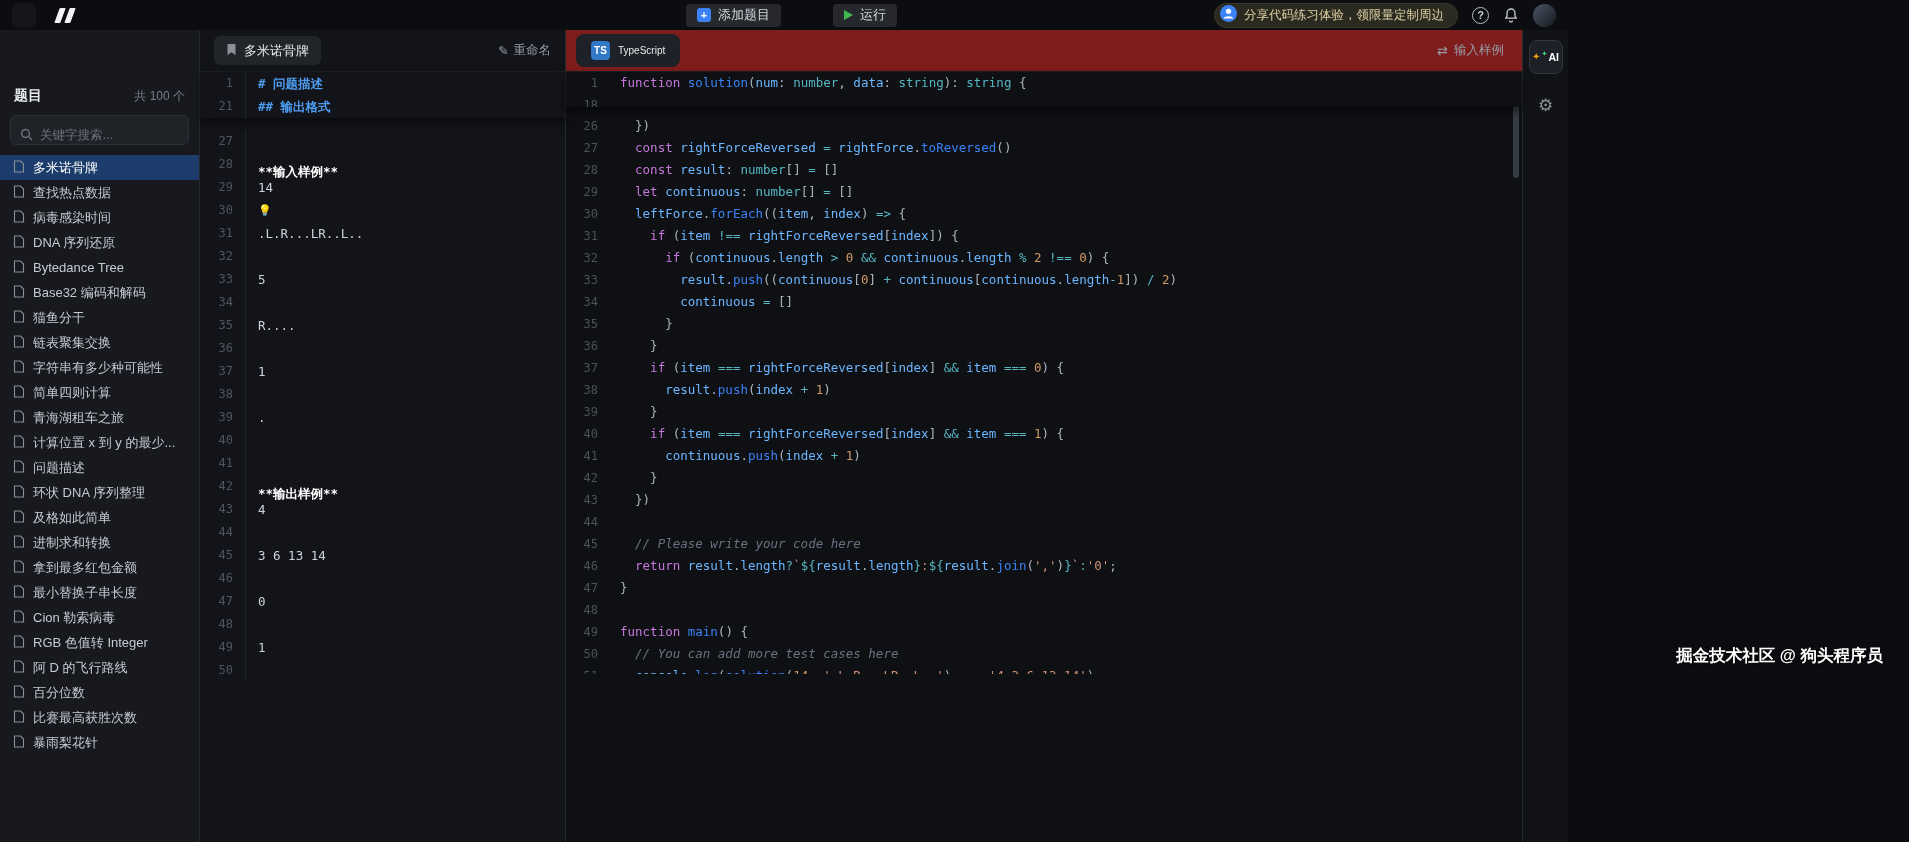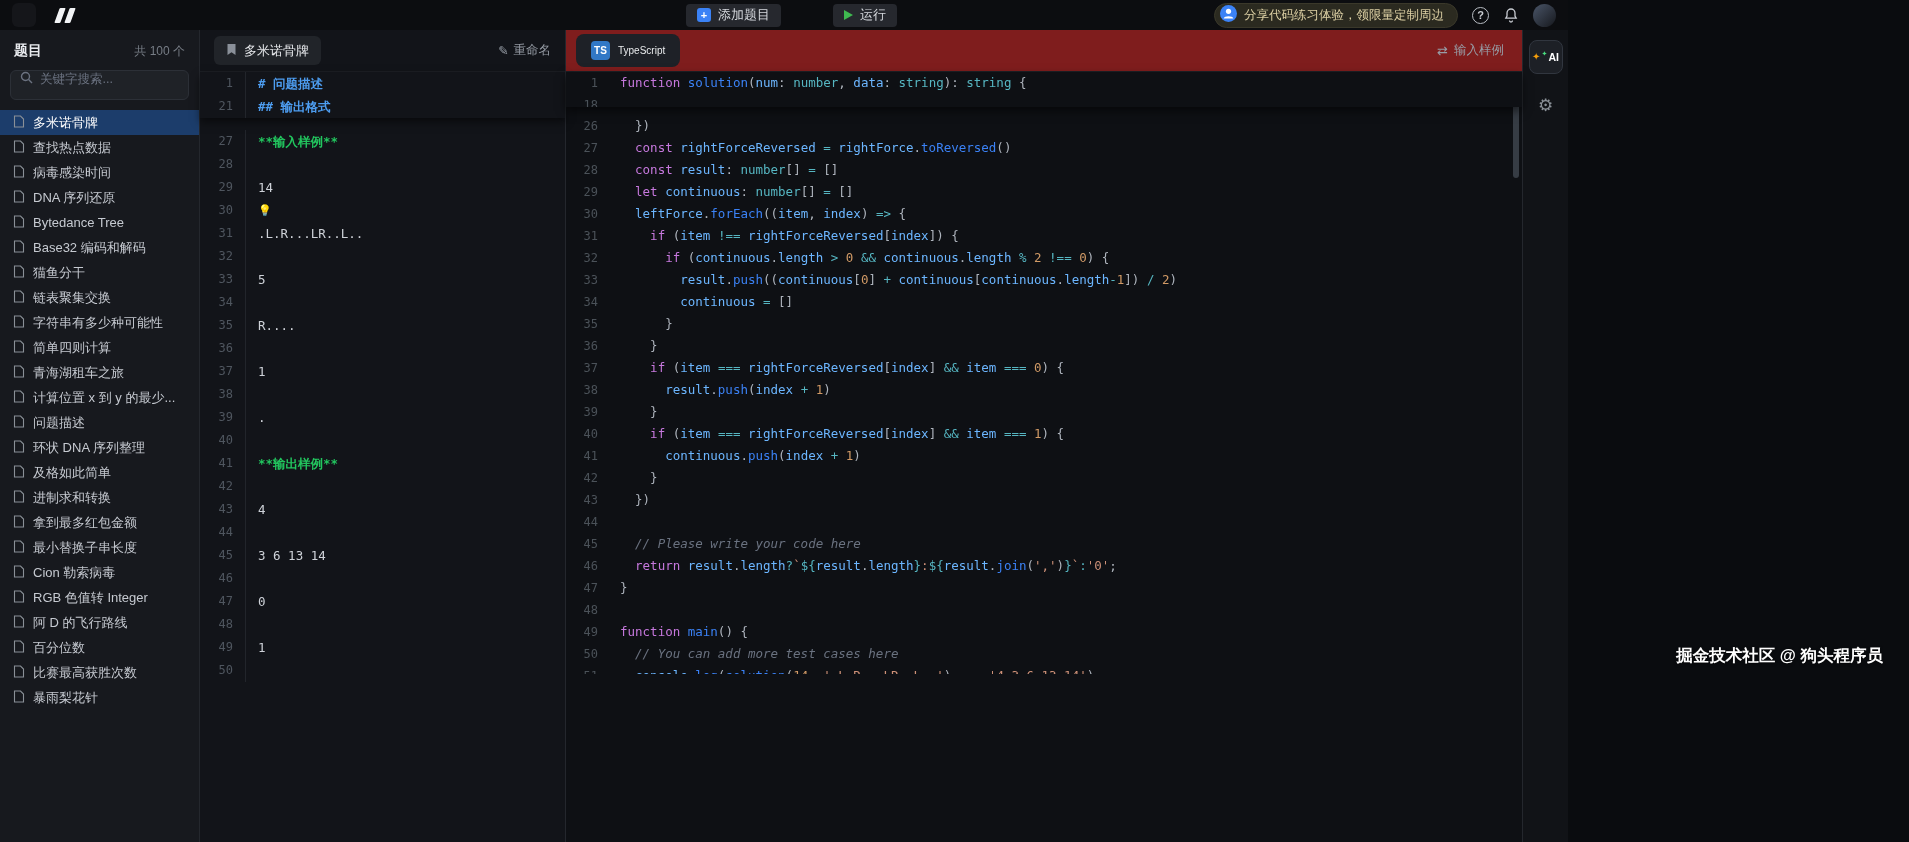--- a/index.html
+++ b/index.html
@@ -22,46 +22,46 @@
   .topbar-right{margin-left:auto;display:flex;align-items:center;gap:14px;}
   .promo{display:flex;align-items:center;gap:7px;height:25px;padding:0 13px 0 5px;border-radius:13px;
          background:#2b2a20;border:1px solid #3a382a;color:#ddd0a4;font-size:12.5px;cursor:pointer;}
   .help{width:17px;height:17px;border:1.4px solid #b9bdc4;border-radius:50%;color:#c9ccd2;font-size:11px;
         font-weight:700;display:flex;align-items:center;justify-content:center;cursor:pointer;}
   .bell{display:flex;align-items:center;cursor:pointer;}
   .avatar{width:23px;height:23px;border-radius:50%;background:linear-gradient(135deg,#4a5568,#16181d);cursor:pointer;}
 
   
   .sidebar{position:absolute;left:0;top:30px;width:200px;height:812px;background:#17191e;border-right:1px solid #24272d;}
-  .sb-head{display:flex;justify-content:space-between;align-items:center;padding:12px 14px 8px;}
+  .sb-head{display:flex;justify-content:space-between;align-items:center;padding:24px 14px 8px;margin-top:33px;}
   .sb-title{font-size:14px;font-weight:700;color:#e8eaee;}
   .sb-count{font-size:12px;color:#777d86;}
   .sb-search{margin:2px 10px 10px;height:30px;background:#1f2227;border:1px solid #2c3037;border-radius:6px;
-             display:flex;align-items:flex-start;gap:7px;padding:0 9px;color:#6b7280;font-size:12.5px;cursor:text;}
+             display:flex;align-items:flex-end;gap:7px;padding:0 9px;color:#6b7280;font-size:12.5px;cursor:text;}
   .sb-list{display:flex;flex-direction:column;}
   .side-item{height:25px;display:flex;align-items:center;gap:8px;padding:0 13px;font-size:13px;color:#c6cad1;
              cursor:pointer;white-space:nowrap;overflow:hidden;}
   .side-item.active{background:#1c3d6b;color:#ffffff;}
   .side-item .lbl{overflow:hidden;text-overflow:ellipsis;}
   .side-item svg{flex-shrink:0;}
 
   
   .mid-panel{position:absolute;left:200px;top:30px;width:366px;height:812px;background:#121419;border-right:1px solid #24272d;}
   .mid-head{height:42px;display:flex;align-items:center;justify-content:space-between;padding:0 14px;border-bottom:1px solid #1c1f24;}
   .title-badge{display:flex;align-items:center;gap:7px;background:#212429;border-radius:6px;height:29px;
                padding:0 12px;font-size:13px;color:#e7e9ec;}
   .rename{display:flex;gap:5px;color:#969ca5;font-size:12.5px;align-items:center;cursor:pointer;}
   .md-sticky{position:relative;z-index:2;background:#121419;box-shadow:0 4px 8px rgba(0,0,0,.5);}
   .md-body{padding-top:12px;}
   .md-row{display:flex;height:23px;line-height:23px;font-family:"DejaVu Sans Mono","DejaVu Sans",monospace;font-size:12.5px;}
   .md-row .ln{width:46px;min-width:46px;text-align:right;padding-right:12px;color:#4f565f;font-size:12px;
               border-right:1px solid #22252b;}
   .md-content{padding-left:12px;white-space:pre;color:#ced2d8;}
   .md-h1,.md-h2{color:#4d9df0;font-weight:600;}
-  .md-bold{color:#22c55e;font-weight:700;}
+  .md-bold{color:#ffffff;font-weight:700;margin-top:30px;}
   .md-emoji{font-size:11px;}
 
   
   .code-panel{position:absolute;left:566px;top:30px;width:956px;height:812px;background:#0e1014;}
   .code-head{height:42px;display:flex;align-items:center;justify-content:space-between;background:#7f1d1d;
              border-bottom:1px solid #1d2026;}
   .lang-tab{display:flex;align-items:center;gap:8px;height:33px;padding:0 15px;background:#1e2127;border-radius:8px;
             margin-left:10px;cursor:pointer;}
   .ts-badge{width:19px;height:19px;background:#3178c6;border-radius:4px;color:#fff;font-size:10px;font-weight:700;
             display:flex;align-items:center;justify-content:center;}

